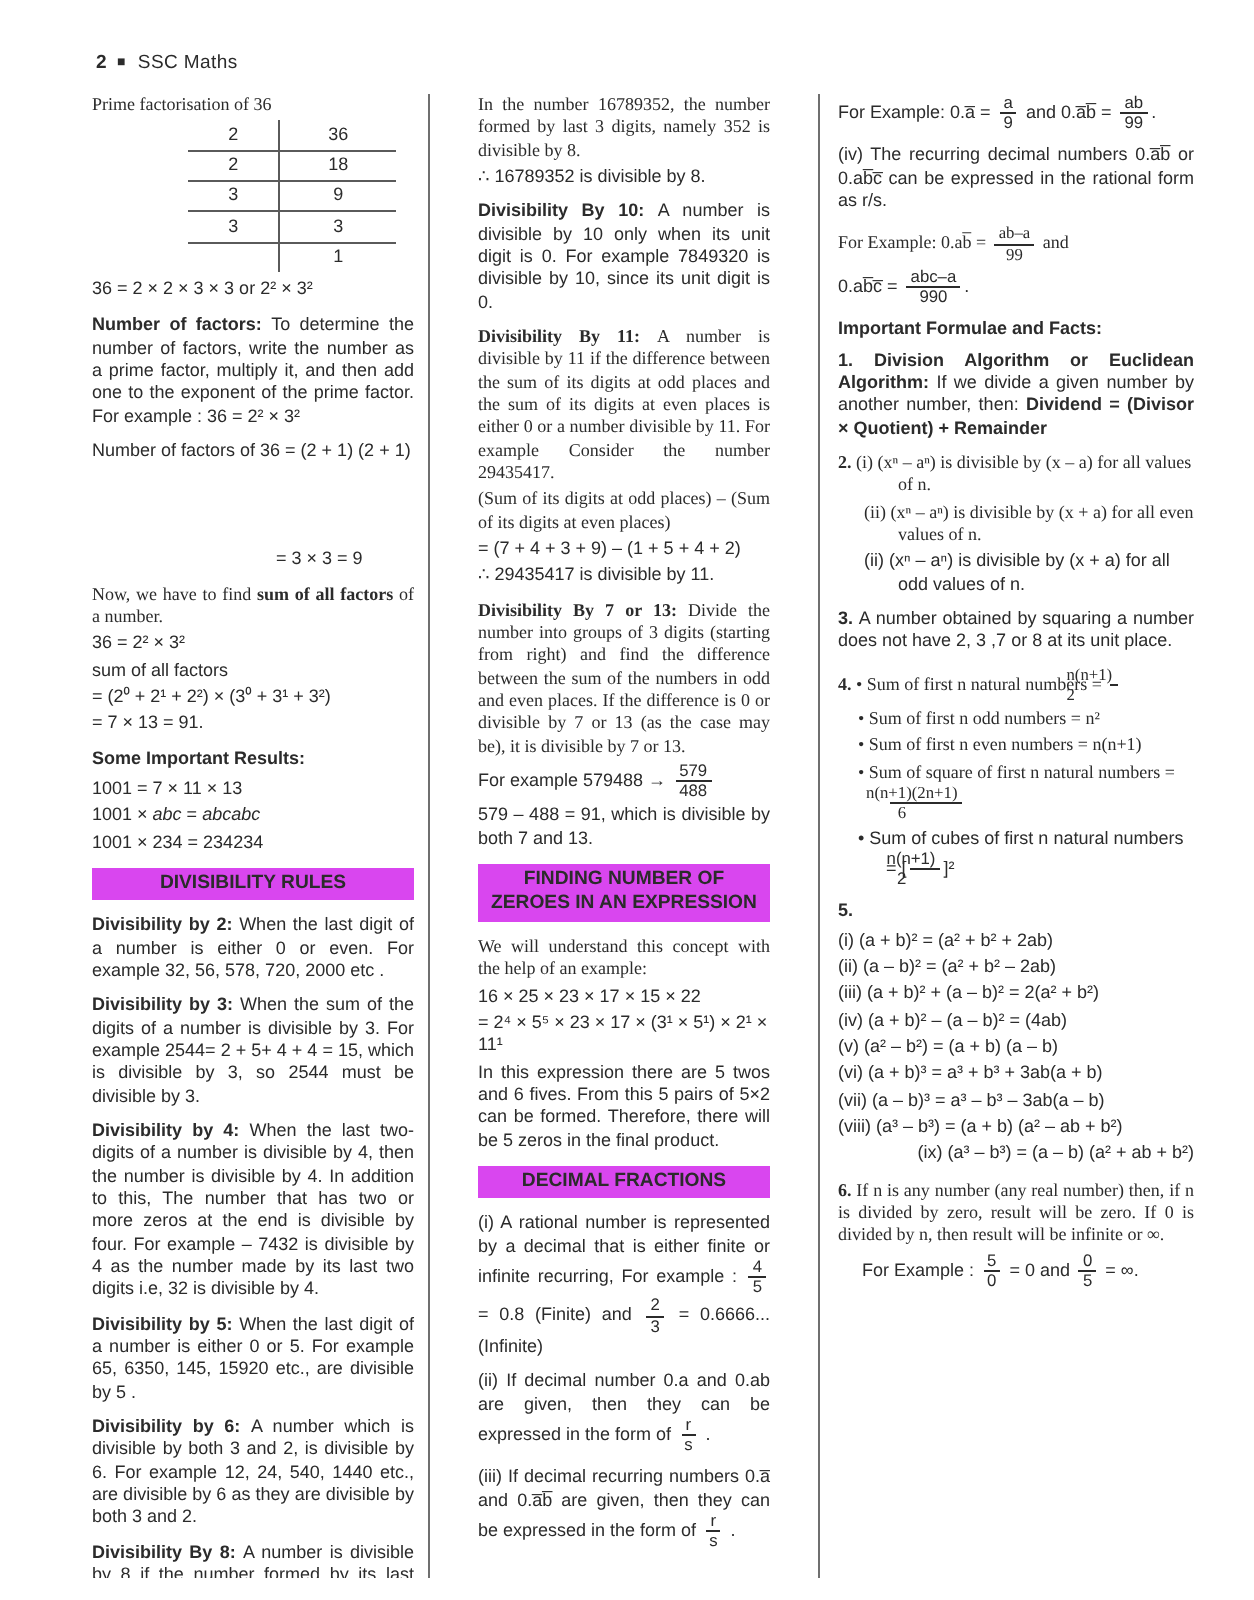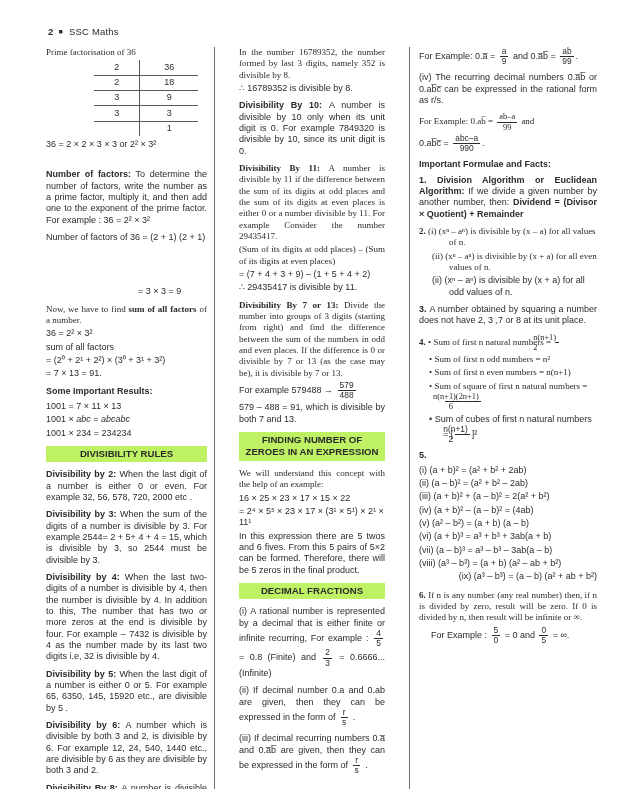--- a/index.html
+++ b/index.html
@@ -16,21 +16,21 @@
   .col{box-sizing:border-box;overflow:hidden;}
   .c2{border-left:1px solid #6f6f6f;border-right:1px solid #6f6f6f;padding:0 24px;}
   .c3{padding-left:9px;}
   .c1{padding-right:7px;}
   .p{margin:0 0 6px;text-align:justify;}
   .eq{margin:0 0 2px;text-align:left;}
   .tight{margin-bottom:2px;font-family:Liberation Serif, serif;}
   .b{font-weight:bold;}
   .i{font-style:italic;}
   .indr{padding-left:92px;}
-  .sechead{background:#bef264;font-weight:bold;text-align:center;
+  .sechead{background:#d946ef;font-weight:bold;text-align:center;
     font-size:9.6px;padding:2px 3px;margin:7px 0 7px;line-height:1.3;}
   .subhead{font-weight:bold;margin:2px 0 4px;}
   
   .ftable{width:104px;margin:2px 0 3px 48px;}
   .frow{display:flex;border-bottom:1px solid #5a5a5a;}
   .frow.last{border-bottom:none;}
   .fl{width:44%;text-align:center;border-right:1px solid #5a5a5a;padding:1.5px 0;}
   .fr{width:56%;text-align:center;padding:1.5px 0;}
   
   .frac{display:inline-flex;flex-direction:column;align-items:center;
@@ -73,21 +73,21 @@
         <div class="frow">
             <span class="fl">3</span>
             <span class="fr">3</span>
           </div>
         <div class="frow last">
             <span class="fl"></span>
             <span class="fr">1</span>
           </div>
       </div>
 
-      <div class="eq" style="margin-bottom:19px;">36 = 2 × 2 × 3 × 3  or 2² × 3²</div>
+      <div class="eq" style="margin-bottom:7px;">36 = 2 × 2 × 3 × 3  or 2² × 3²</div>
 
       <div class="p"><span class="b">Number of factors: </span><span>To determine the number of factors, write the number as a prime factor, multiply it, and then add one to the exponent of the prime factor. For example : 36 = 2² × 3²</span></div>
       <div class="eq">Number of factors of 36 = (2 + 1) (2 + 1)</div>
       <div class="eq indr" style="margin-bottom:6px;margin-top:43px;">= 3 × 3 = 9</div>
 
       <div class="p tight"><span>Now, we have to find </span><span class="b">sum of all factors</span><span> of a number.</span></div>
       <div class="eq">36 = 2² × 3²</div>
       <div class="eq">sum of all factors</div>
       <div class="eq">= (2⁰ + 2¹ + 2²) × (3⁰ + 3¹ + 3²)</div>
       <div class="eq" style="margin-bottom:6px;">= 7 × 13 = 91.</div>

